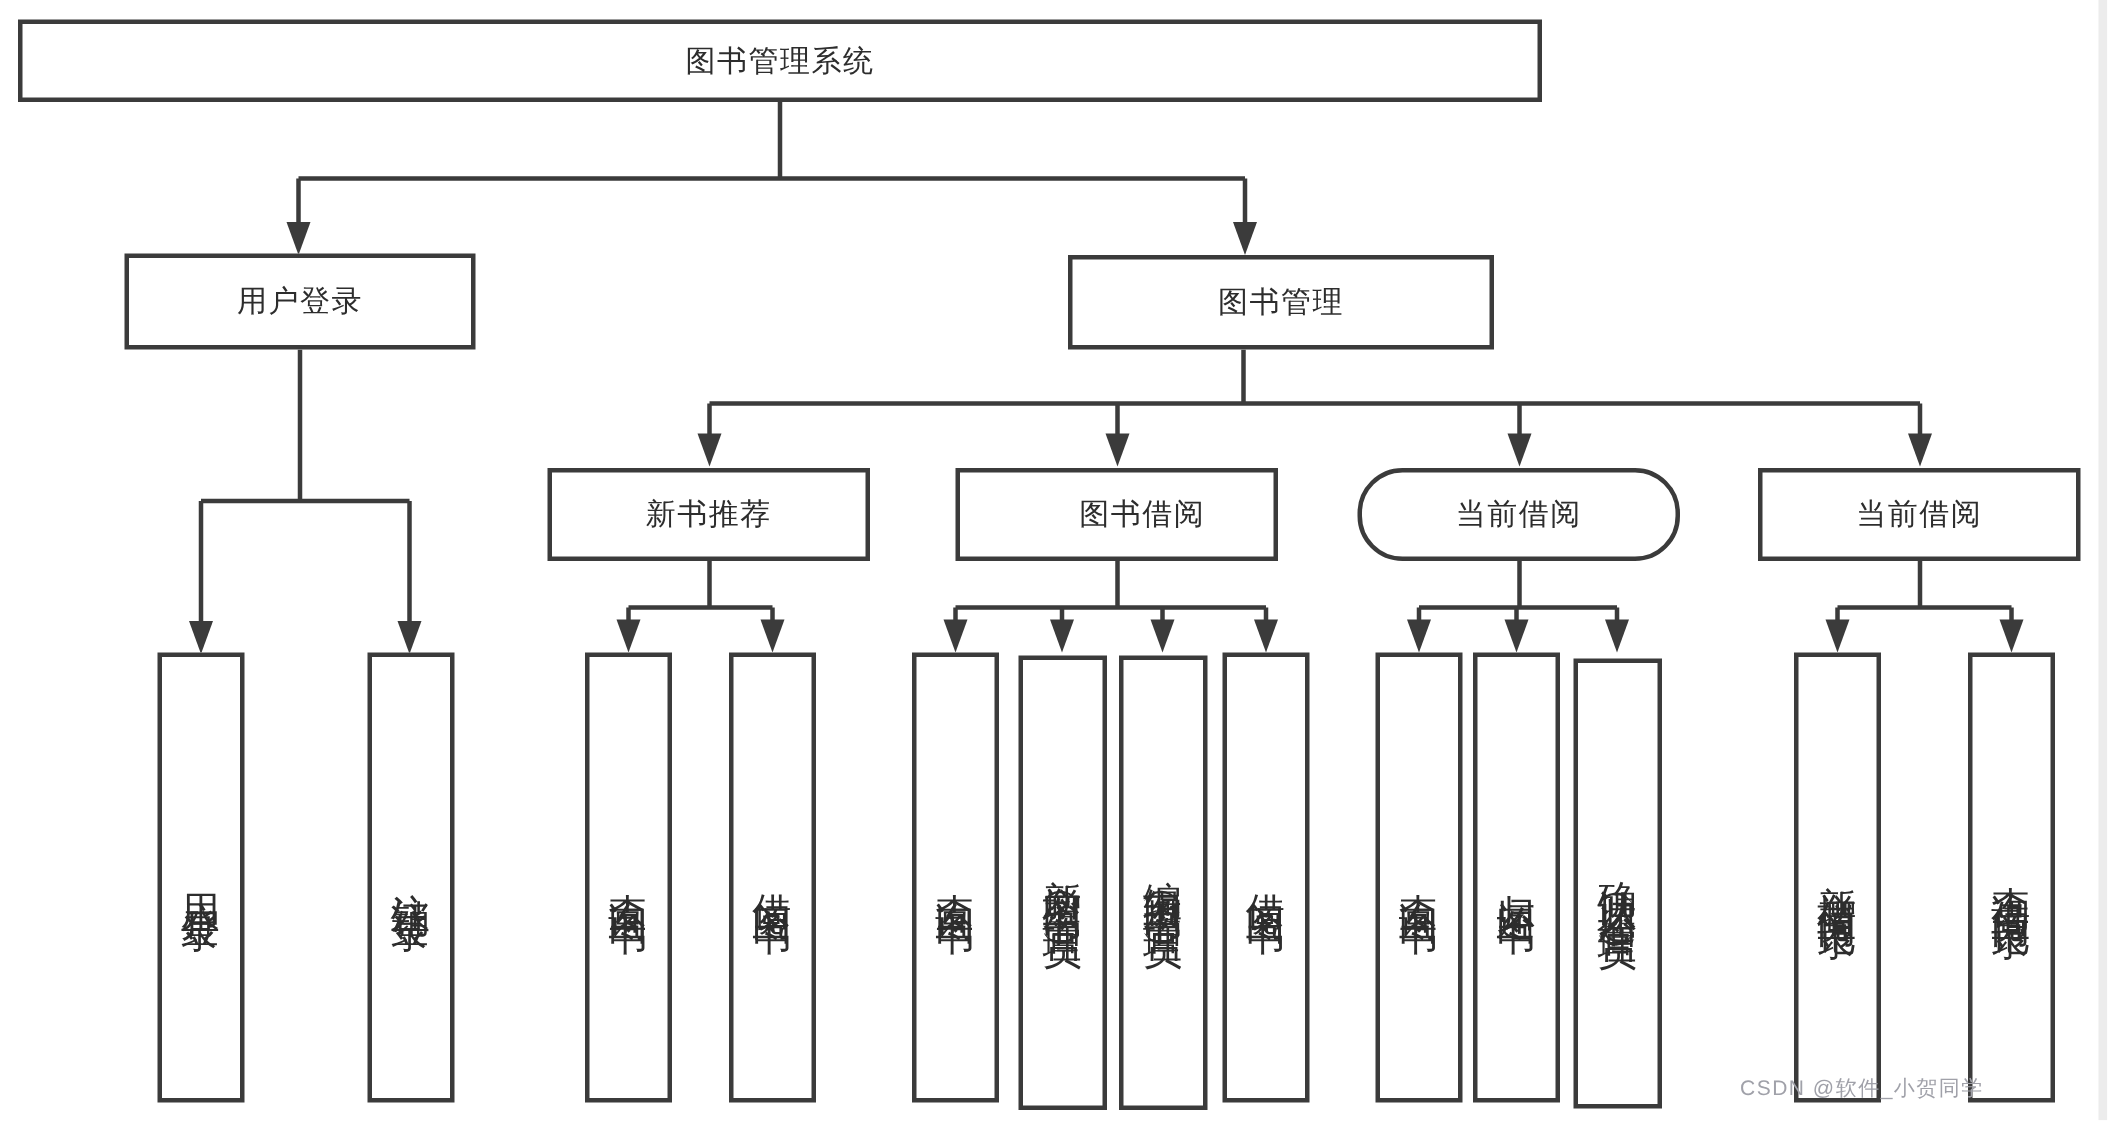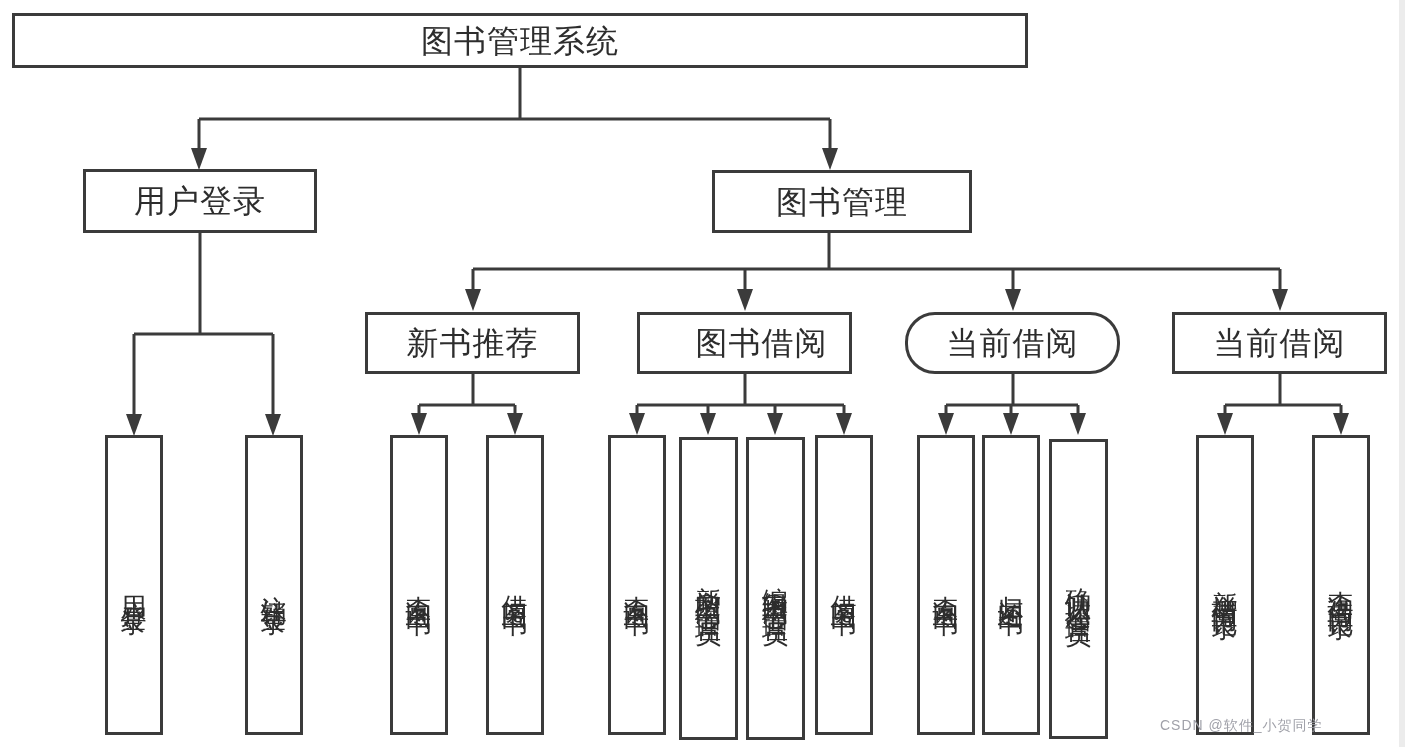--- a/index.html
+++ b/index.html
@@ -23,21 +23,21 @@
   .node {
     position: absolute;
     box-sizing: border-box;
     border: 3px solid var(--line);
     background: #ffffff;
     display: flex;
     align-items: center;
     justify-content: center;
   }
   .node .lbl {
-    font-size: 32px;
+    font-size: 20px;
     line-height: 1;
     letter-spacing: 1px;
     color: var(--text);
     white-space: nowrap;
   }
   .leaf .vtext {
     writing-mode: vertical-rl;
     text-orientation: mixed;
     font-size: 26px;
     line-height: 1;
@@ -102,21 +102,21 @@
     <polygon points="1333,413 1349,413 1341,435"></polygon>
   </svg>
 
   <div class="node" style="left:12px; top:13px; width:1016px; height:55px;">
     <span class="lbl">图书管理系统</span>
   </div>
 
   <div class="node" style="left:83px; top:169px; width:234px; height:64px;">
     <span class="lbl">用户登录</span>
   </div>
-  <div class="node" style="left:712px; top:170px; width:260px; height:63px;">
+  <div class="node" style="left:712px; top:170px; width:284px; height:63px;">
     <span class="lbl">图书管理</span>
   </div>
 
   <div class="node" style="left:365px; top:312px; width:215px; height:62px;text-align:center;">
     <span class="lbl">新书推荐</span>
   </div>
   <div class="node" style="left:637px; top:312px; width:215px; height:62px;padding-left:34px;">
     <span class="lbl">图书借阅</span>
   </div>
   <div class="node" style="left:905px; top:312px; width:215px; height:62px;border-radius:30px;">

